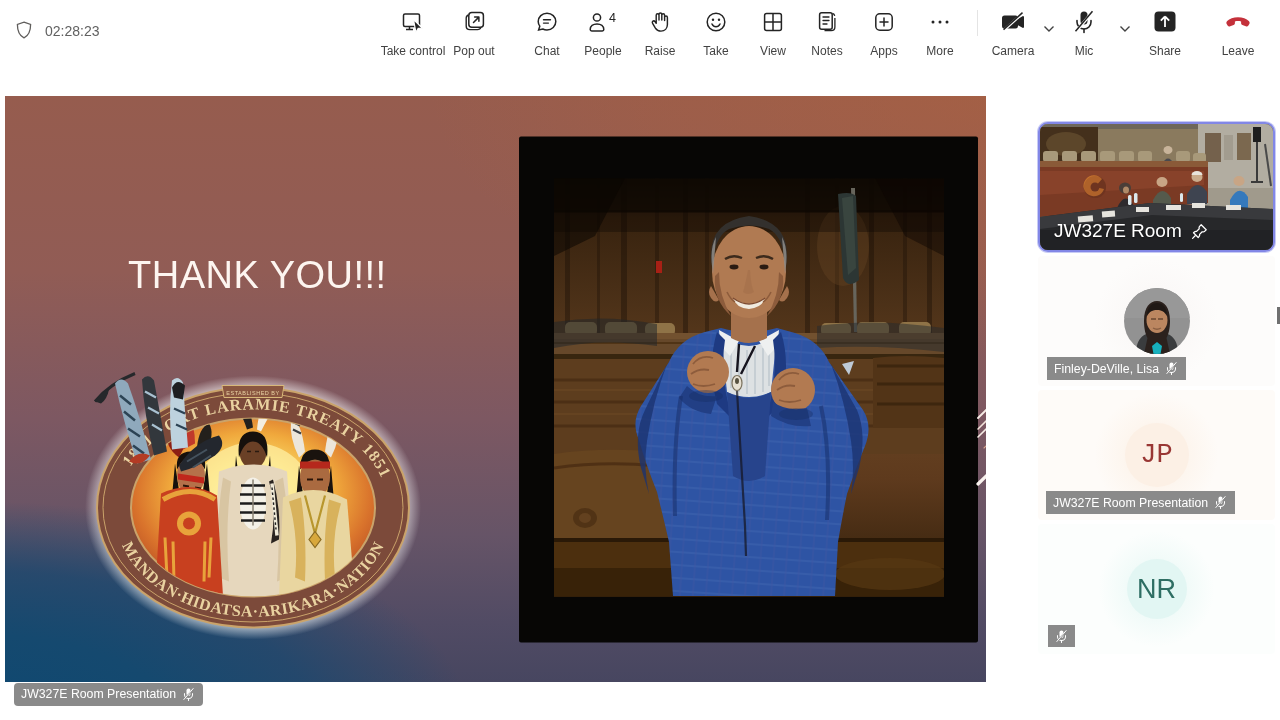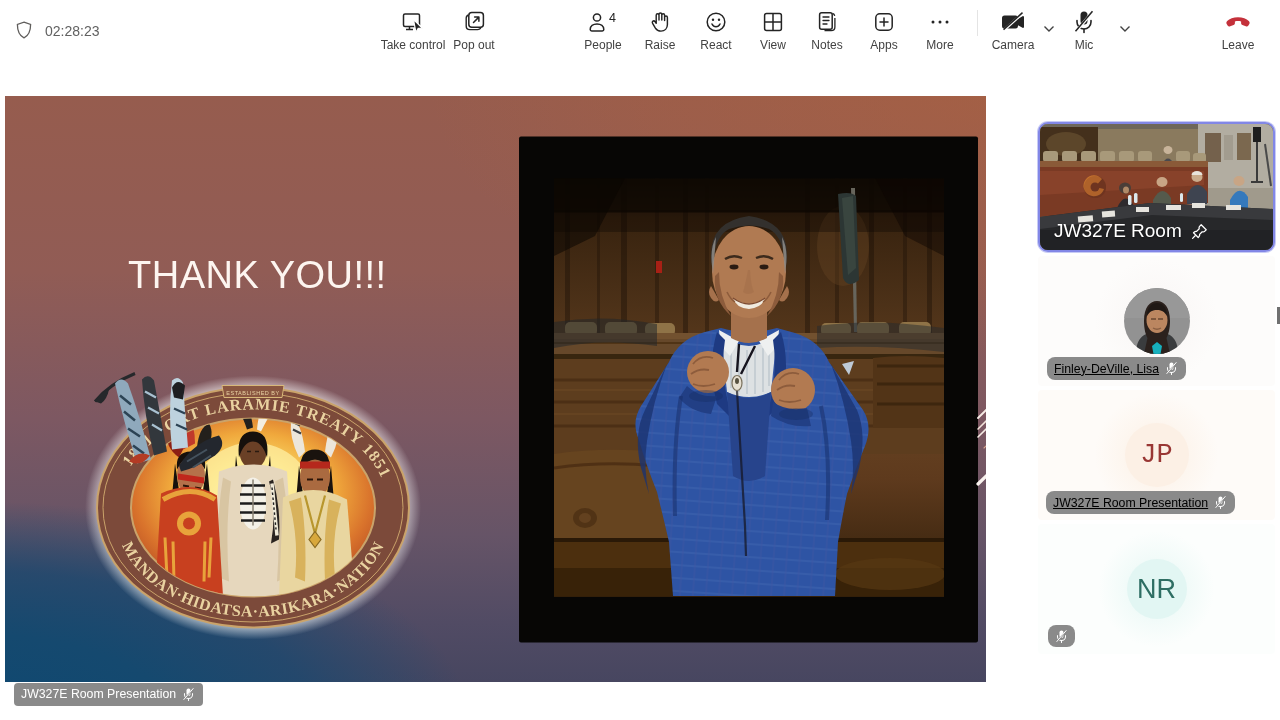--- a/index.html
+++ b/index.html
@@ -3,42 +3,42 @@
 <meta charset="utf-8">
 <style>
   * { margin:0; padding:0; box-sizing:border-box; }
   html,body { width:1280px; height:720px; overflow:hidden; background:#ffffff;
     font-family:"Liberation Sans", sans-serif; }
   #topbar { position:absolute; left:0; top:0; width:1280px; height:96px; background:#fff; }
   .timer { position:absolute; left:45px; top:23px; font-size:14px; color:#616161; }
   .shield { position:absolute; left:16px; top:21px; }
   .titem { position:absolute; top:9px; width:90px; text-align:center; }
   .titem .ic { height:26px; display:flex; align-items:center; justify-content:center; }
-  .titem .lb { margin-top:3px; font-size:12px; color:#424242; white-space:nowrap; }
+  .titem .lb { margin-top:9px; font-size:12px; color:#424242; white-space:nowrap; }
   .sep { position:absolute; left:977px; top:10px; width:1px; height:26px; background:#e4e4e4; }
   .chev { position:absolute; top:25px; }
 
   #stage { position:absolute; left:5px; top:96px; width:981px; height:586px;
     background:
       radial-gradient(72% 54% at -3% 107%, #0e4871 0%, #15496f 28%, rgba(30,72,110,0.85) 48%, rgba(60,78,108,0) 70%),
       radial-gradient(95% 75% at 102% -2%, rgba(178,99,60,0.5) 0%, rgba(178,99,60,0.25) 38%, rgba(178,99,60,0) 62%),
       linear-gradient(180deg, #965c4e 0%, #915c55 30%, #7d5862 55%, #665467 75%, #514b64 90%, #474660 100%);
     overflow:hidden; }
   #thanks { position:absolute; left:123px; top:158px; font-size:38px; letter-spacing:0.5px;
     color:#fdf5f0; }
   #preslabel { position:absolute; left:14px; top:683px; height:23px; background:rgba(133,133,133,0.96);
     border-radius:4px; color:#fff; font-size:12.3px; line-height:23px; padding:0 7px;
     display:flex; align-items:center; gap:5px; }
 
   #sidebar { position:absolute; left:1038px; top:122px; width:237px; }
   #thumb { position:absolute; left:0; top:0; width:237px; height:130px; border:2px solid #8287e6;
     border-radius:10px; overflow:hidden; background:#444; box-shadow:0 0 0 1px #c8cbf5; }
   .tile { position:absolute; left:0; width:237px; height:130px; border-radius:4px; overflow:hidden; }
-  .namelabel { position:absolute; height:23px; background:rgba(133,133,133,0.96); border-radius:8px;
-    color:#000000; font-size:12.3px; display:flex; align-items:center; gap:5px; padding:0 7px; white-space:nowrap;text-decoration:underline; }
+  .namelabel { position:absolute; height:23px; background:rgba(133,133,133,0.96); border-radius:0;
+    color:#ffffff; font-size:12.3px; display:flex; align-items:center; gap:5px; padding:0 7px; white-space:nowrap; }
   .initials { position:absolute; left:50%; top:50%; transform:translate(-50%,-50%);
     border-radius:50%; display:flex; align-items:center; justify-content:center;
     font-size:27px; }
   #vidlabel { position:absolute; left:14px; bottom:8px; color:#fff; font-size:19px;
     display:flex; align-items:center; gap:9px; text-shadow:0 1px 2px rgba(0,0,0,0.6); }
   #scrollthumb { position:absolute; left:1277px; top:307px; width:3px; height:17px; background:#707070; }
 </style>
 </head>
 <body>
 
@@ -331,20 +331,29 @@
   <div class="titem" style="left:429px">
     <div class="ic">
         <svg width="24" height="24" viewBox="0 0 24 24">
           <path d="M6.5 5 C5 5.5 4.2 6.5 4.2 8.3 L4.2 16 C4.2 18.2 5.6 19.6 7.8 19.6 L15.5 19.6 C17.3 19.6 18.4 18.9 18.9 17.4" fill="none" stroke="#242424" stroke-width="1.4"></path>
           <rect x="6.8" y="2.6" width="14.6" height="14.6" rx="3" fill="none" stroke="#242424" stroke-width="1.5"></rect>
           <path d="M11.5 12.5 L16.6 7.4 M12.6 6.9 L16.9 6.9 L16.9 11.2" fill="none" stroke="#242424" stroke-width="1.5" stroke-linecap="round" stroke-linejoin="round"></path>
         </svg>
       </div>
     <div class="lb">Pop out</div>
   </div>
+  <div class="titem" style="left:502px">
+    <div class="ic">
+        <svg width="24" height="24" viewBox="0 0 24 24">
+          <path d="M12 3.2 c4.9 0 8.8 3.7 8.8 8.4 s-3.9 8.4 -8.8 8.4 c-1.5 0 -3 -0.35 -4.2 -1 L3.6 20 L4.8 16.1 C3.8 14.8 3.2 13.2 3.2 11.6 C3.2 6.9 7.1 3.2 12 3.2 Z" fill="none" stroke="#242424" stroke-width="1.5"></path>
+          <path d="M8.5 9.7 L15.5 9.7 M8.5 13.1 L13.4 13.1" stroke="#242424" stroke-width="1.4" stroke-linecap="round"></path>
+        </svg>
+      </div>
+    <div class="lb">Chat</div>
+  </div>
   <div class="titem" style="left:558px">
     <div class="ic">
         <svg width="38" height="24" viewBox="0 0 38 24">
           <circle cx="13" cy="7.5" r="3.6" fill="none" stroke="#242424" stroke-width="1.5"></circle>
           <path d="M6.2 19.5 c0 -3.4 2.9 -5.6 6.8 -5.6 s6.8 2.2 6.8 5.6 c0 0.9 -0.7 1.4 -1.5 1.4 l-10.6 0 c-0.8 0 -1.5 -0.5 -1.5 -1.4 Z" fill="none" stroke="#242424" stroke-width="1.5"></path>
           <text x="25" y="12" font-size="12.5" fill="#242424" font-family="Liberation Sans">4</text>
         </svg>
       </div>
     <div class="lb">People</div>
   </div>
@@ -358,21 +367,21 @@
   </div>
   <div class="titem" style="left:671px">
     <div class="ic">
         <svg width="24" height="24" viewBox="0 0 24 24">
           <circle cx="12" cy="12" r="8.8" fill="none" stroke="#242424" stroke-width="1.5"></circle>
           <circle cx="9" cy="9.8" r="1.2" fill="#242424"></circle>
           <circle cx="15" cy="9.8" r="1.2" fill="#242424"></circle>
           <path d="M8 14 c0.9 1.8 2.3 2.8 4 2.8 s3.1 -1 4 -2.8" fill="none" stroke="#242424" stroke-width="1.5" stroke-linecap="round"></path>
         </svg>
       </div>
-    <div class="lb">React</div>
+    <div class="lb">Take</div>
   </div>
   <div class="titem" style="left:728px">
     <div class="ic">
         <svg width="24" height="24" viewBox="0 0 24 24">
           <rect x="3.6" y="3.6" width="16.8" height="16.8" rx="2" fill="none" stroke="#242424" stroke-width="1.5"></rect>
           <path d="M12 3.6 L12 20.4 M3.6 12 L20.4 12" stroke="#242424" stroke-width="1.5"></path>
         </svg>
       </div>
     <div class="lb">View</div>
   </div>
@@ -431,20 +440,29 @@
           <path d="M4.5 23 L21.5 3" stroke="#fff" stroke-width="2.8"></path>
           <path d="M4.5 22.2 L21.5 2.2" stroke="#242424" stroke-width="1.5"></path>
         </svg>
       </div>
     <div class="lb">Mic</div>
   </div>
   <svg class="chev" style="left:1119px" width="12" height="8" viewBox="0 0 12 8">
       <path d="M1.5 1.5 L6 6 L10.5 1.5" fill="none" stroke="#424242" stroke-width="1.4"></path>
     </svg>
 
+  <div class="titem" style="left:1120px">
+    <div class="ic">
+        <svg width="24" height="24" viewBox="0 0 24 24">
+          <rect x="1.5" y="1.5" width="21" height="20" rx="4" fill="#242424"></rect>
+          <path d="M12 17 L12 7.5 M12 6.5 L7.8 10.7 M12 6.5 L16.2 10.7" stroke="#fff" stroke-width="1.8" fill="none"></path>
+        </svg>
+      </div>
+    <div class="lb">Share</div>
+  </div>
   <div class="titem" style="left:1193px">
     <div class="ic">
         <svg width="30" height="24" viewBox="0 0 30 24">
           <path d="M15 7.2 c4.6 0 8.6 1.6 10.8 3.7 c0.9 0.9 1.1 2.1 0.5 3.1 l-0.9 1.5 c-0.5 0.9 -1.6 1.2 -2.6 0.8 l-3.4 -1.4 c-0.8 -0.35 -1.3 -1.1 -1.3 -2 l0 -1.5 c-2 -0.55 -4.2 -0.55 -6.2 0 l0 1.5 c0 0.9 -0.5 1.65 -1.3 2 l-3.4 1.4 c-1 0.4 -2.1 0.1 -2.6 -0.8 l-0.9 -1.5 c-0.6 -1 -0.4 -2.2 0.5 -3.1 C6.4 8.8 10.4 7.2 15 7.2 Z" fill="#c4313b"></path>
         </svg>
       </div>
     <div class="lb">Leave</div>
   </div>
 </div>
 

